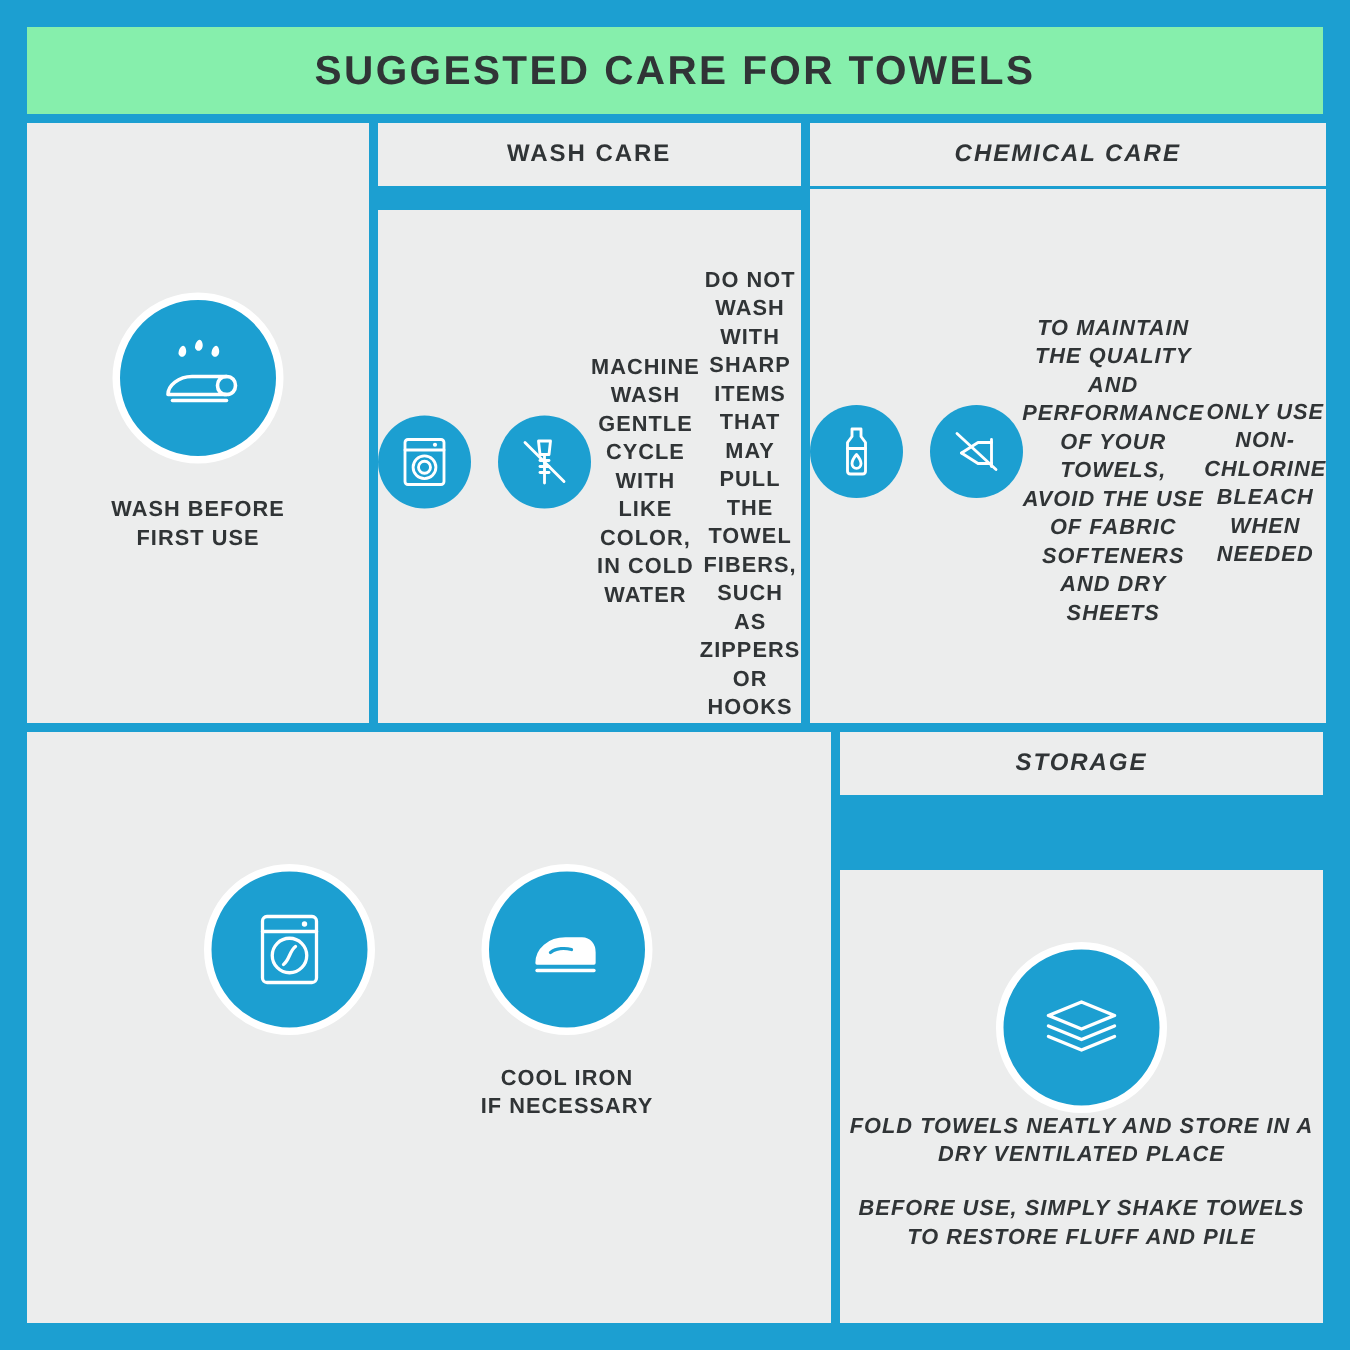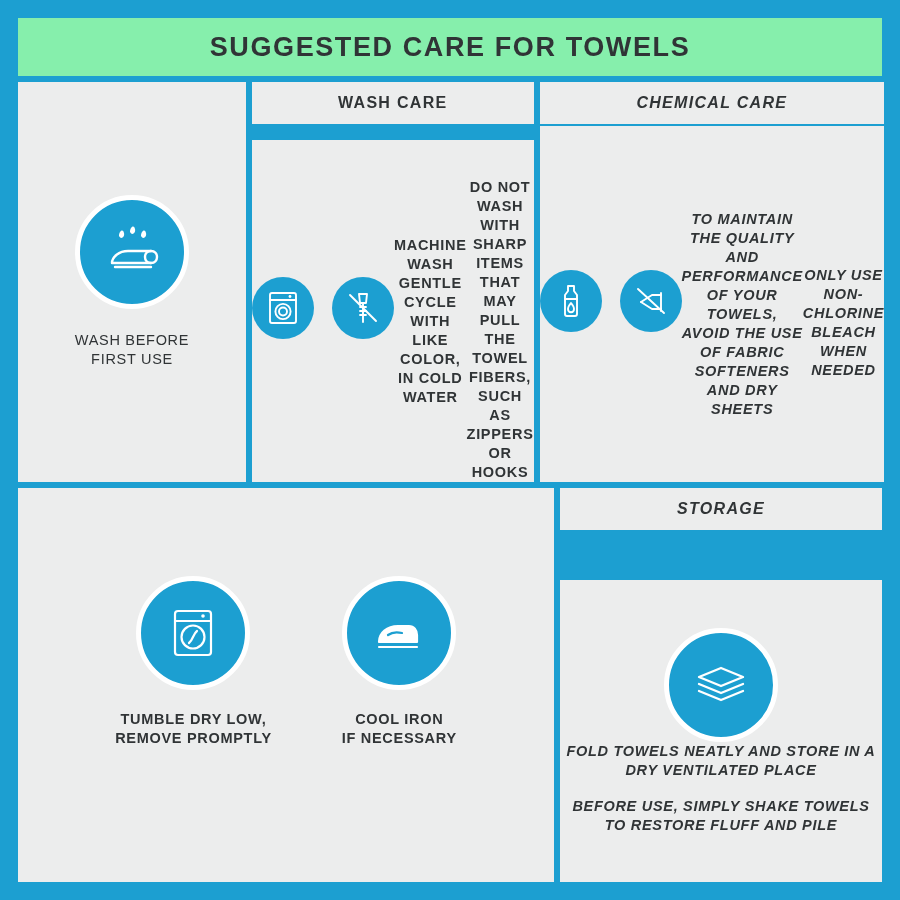--- a/index.html
+++ b/index.html
@@ -133,21 +133,21 @@
     text-transform: uppercase;
   }
   .caption + .caption { margin-top: 17px; }
   .left-caption {
     margin-top: 22px;
     text-align: center;
     font-size: 14.5px;
     line-height: 19px;
     letter-spacing: 0.7px;
     color: #303436;
-    font-weight: normal;
+    font-weight: bold;
     text-transform: uppercase;
   }
   
   .row2 {
     flex: 1 1 auto;
     display: flex;
     gap: 6px;
   }
   .col-aw {
     flex: 1 1 auto;
@@ -295,21 +295,20 @@
               <svg width="62" height="62" viewBox="0 0 62 62">
                 <g fill="none" stroke="#ffffff" stroke-width="2.2" stroke-linecap="round" stroke-linejoin="round">
                   <rect x="13" y="9" width="36" height="44" rx="3"></rect>
                   <line x1="13" y1="19" x2="49" y2="19"></line>
                   <circle cx="41" cy="14" r="1.8" fill="#ffffff" stroke="none"></circle>
                   <circle cx="31" cy="35" r="11.5"></circle>
                   <path d="M27 41 C31 38, 31 32, 35 29"></path>
                 </g>
               </svg>
             </div>
-            <div class="caption">TUMBLE DRY LOW,<br>REMOVE PROMPTLY</div>
           </div>
           <div class="aw-item">
             <div class="circle xl">
               <svg width="62" height="62" viewBox="0 0 62 62">
                 <g fill="none" stroke="#ffffff" stroke-width="2.2" stroke-linecap="round" stroke-linejoin="round">
                   <path d="M11 40 C11 31, 19 24, 30 24 L41 24 C46 24, 49 28, 49 33 L49 40 Z" fill="#ffffff" stroke="#ffffff"></path>
                   <path d="M20 33 C24 30, 30 30, 34 31" stroke="#1c9fd1" stroke-width="2.2"></path>
                   <line x1="11" y1="45" x2="49" y2="45"></line>
                 </g>
               </svg>

